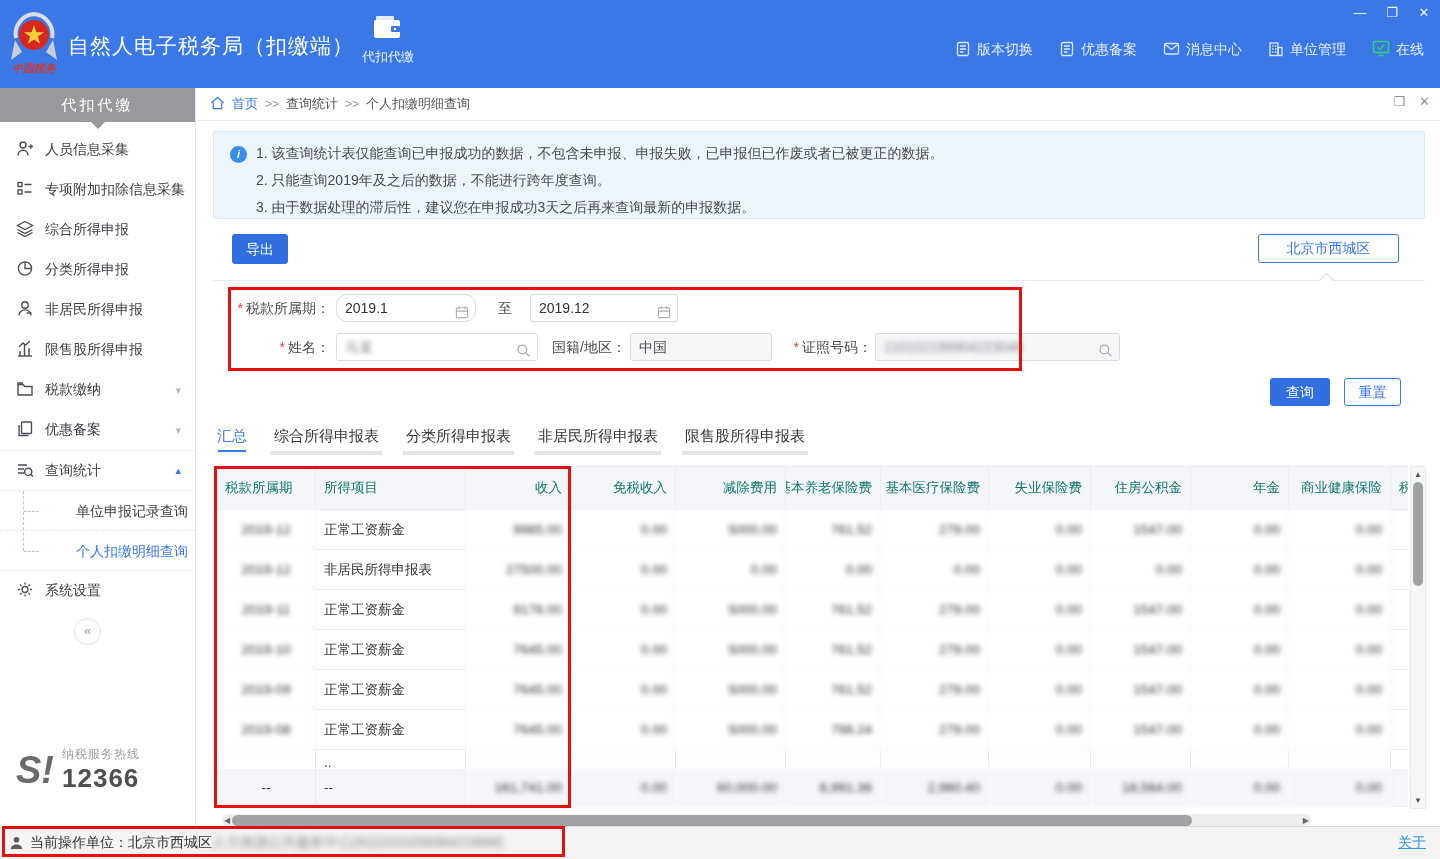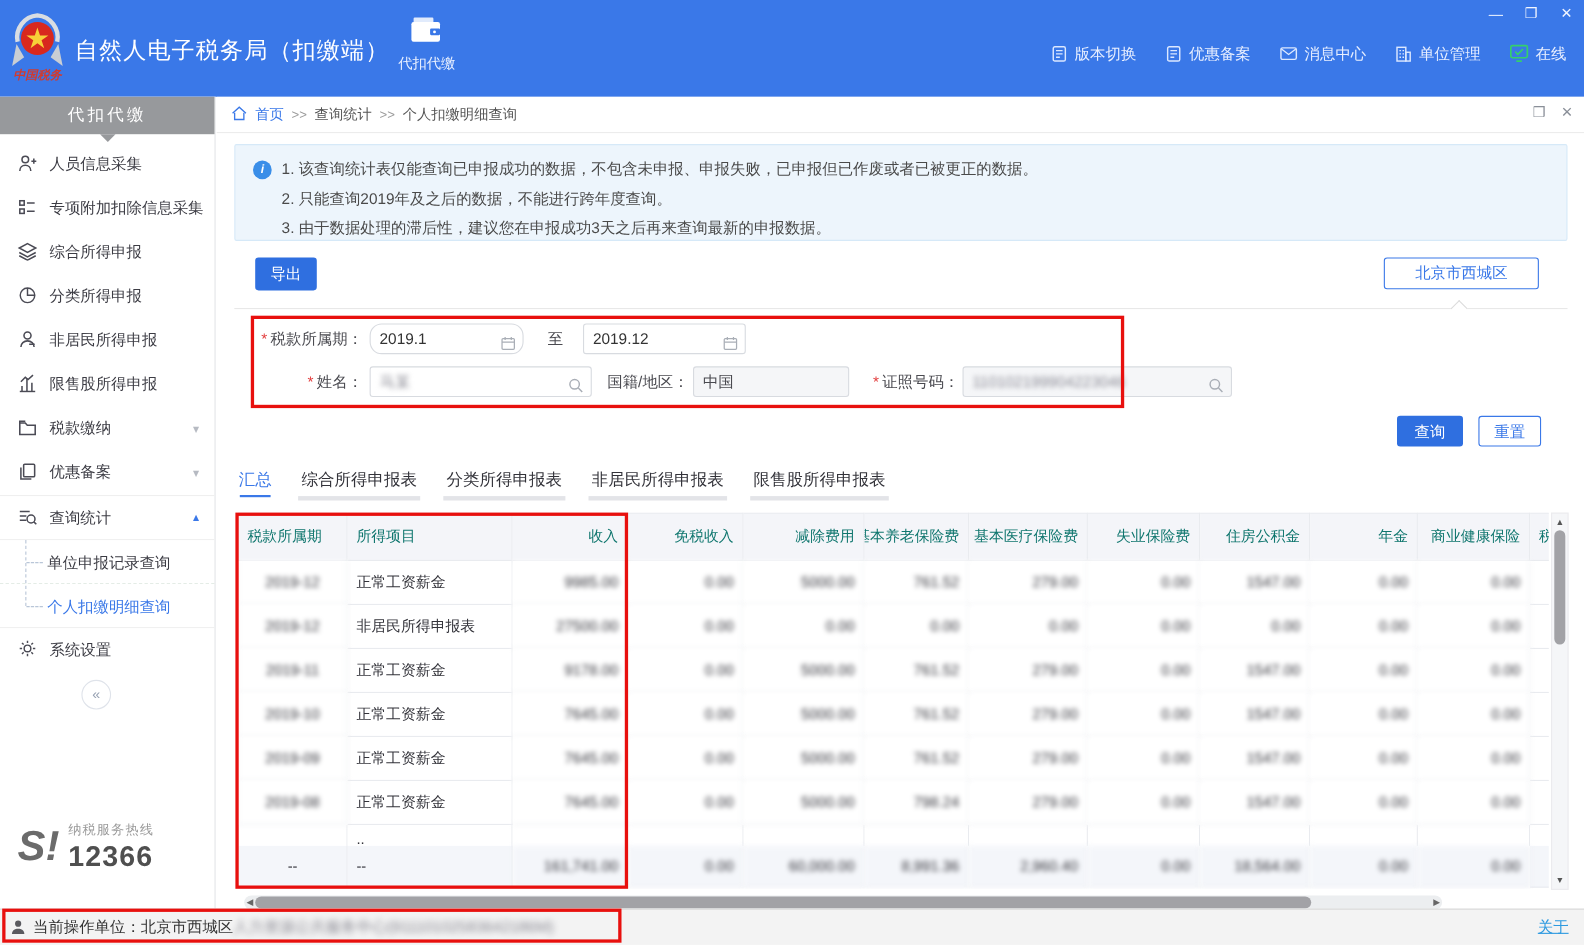--- a/index.html
+++ b/index.html
@@ -21,21 +21,21 @@
   .sidebar { position:absolute; left:0; top:88px; width:196px; height:738px; background:#fff; border-right:1px solid #e3e5e8; }
   .side-header { height:34px; background:#97999c; color:#fff; text-align:center; line-height:34px; font-size:15px; letter-spacing:3px; }
   .side-notch { width:0; height:0; border-left:7px solid transparent; border-right:7px solid transparent; border-top:7px solid #97999c; margin:0 auto; }
   .side-list { margin-top:1px; }
   .menu-item { height:40px; display:flex; align-items:center; padding-left:16px; gap:11px; font-size:14px; color:#3c3c44; position:relative; cursor:default; }
   .menu-item .chev { position:absolute; right:14px; font-size:11px; color:#b6bac2; }
   .menu-item .chev.up { color:#3a78e8; }
   .menu-item.bordered { border-top:1px solid #efefef; }
   .submenu { position:relative; border-top:1px solid #f0f0f0; }
   .submenu::before { content:''; position:absolute; left:23px; top:0; height:60px; border-left:1px dashed #b9c6d8; }
-  .submenu-item { height:40px; line-height:40px; padding-left:43px; font-size:14px; color:#3c3c44; position:relative; border-bottom:1px dashed #e4ece6; }
+  .submenu-item { height:40px; line-height:40px; padding-left:76px; font-size:14px; color:#3c3c44; position:relative; border-bottom:1px dashed #e4ece6; }
   .submenu-item::before { content:''; position:absolute; left:24px; top:20px; width:15px; border-top:1px dashed #b9c6d8; }
   .submenu-item.active { color:#3a78e8; border-bottom:1px solid #f0f0f0; }
   .collapse-circle { position:absolute; left:74px; top:530px; width:27px; height:27px; border:1px solid #dfe3ea; border-radius:50%; color:#98a2b3; text-align:center; line-height:24px; font-size:13px; background:#fff; }
   .hotline { position:absolute; left:16px; top:658px; display:flex; align-items:center; gap:8px; }
   .hotline-icon { font-size:38px; font-weight:bold; font-style:italic; color:#6b6b6b; line-height:40px; }
   .hotline-text .hl1 { font-size:12px; color:#9a9a9a; letter-spacing:1px; }
   .hotline-text .hl2 { font-size:26px; font-weight:bold; color:#4f4f4f; letter-spacing:1px; }
 
   
   .main { position:absolute; left:197px; top:88px; width:1243px; height:738px; background:#fff; }

